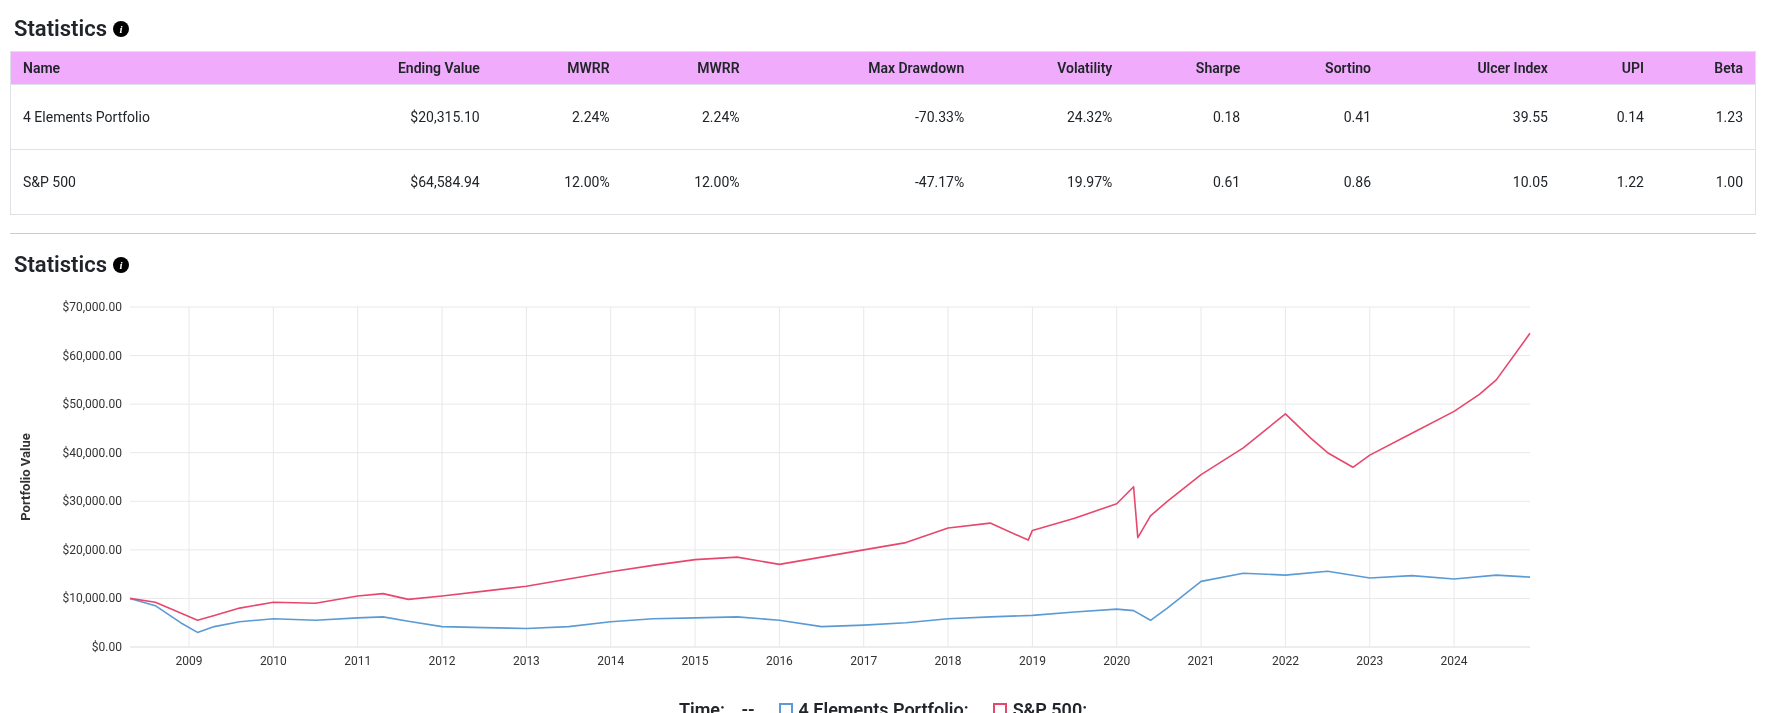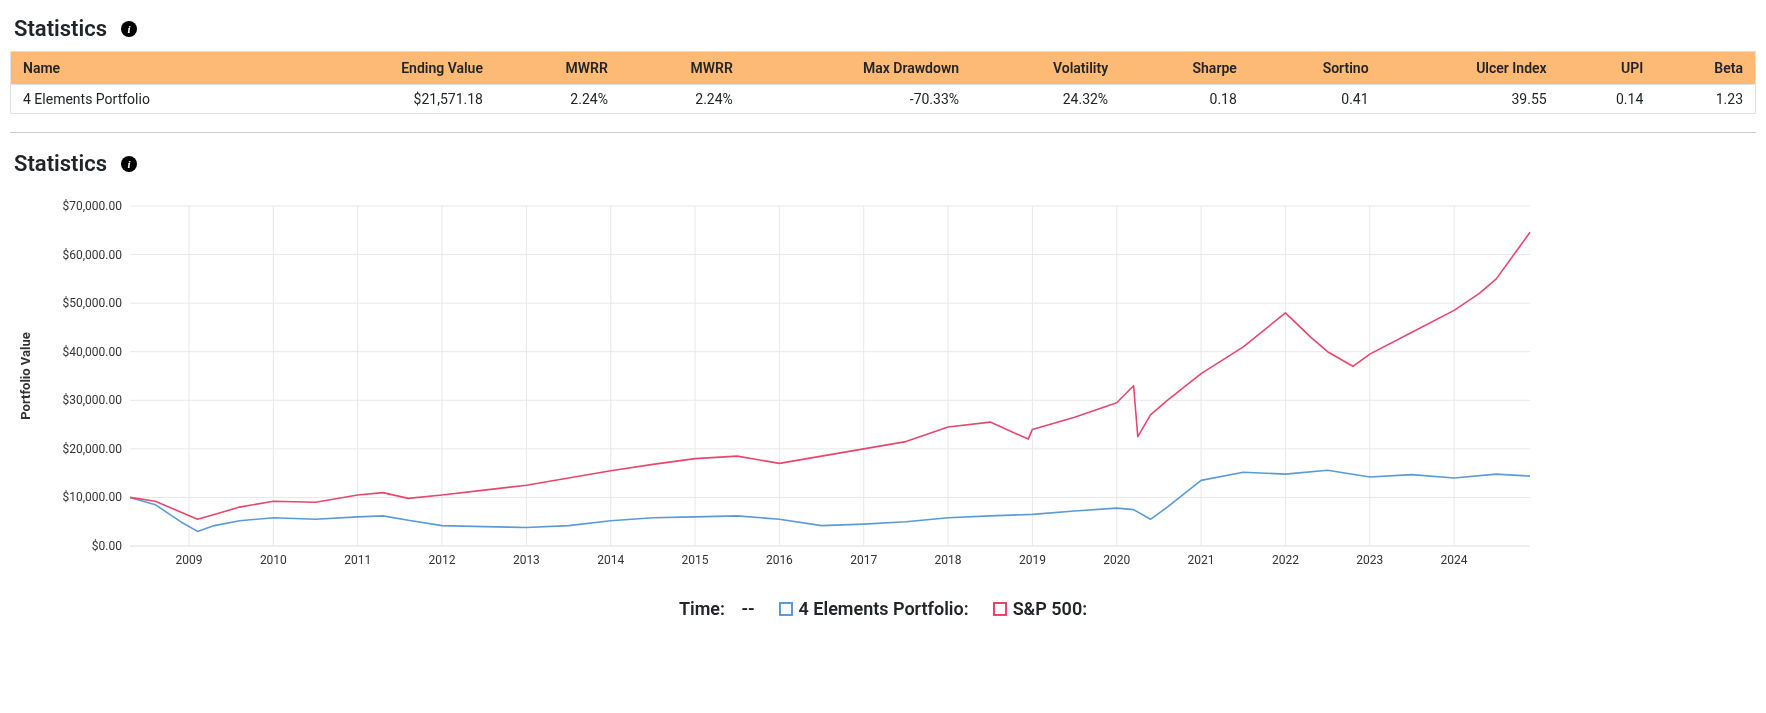--- a/index.html
+++ b/index.html
@@ -1,22 +1,22 @@
 <!DOCTYPE html>
 <html><head>
 <meta charset="utf-8">
 <style>
   * { box-sizing: border-box; margin: 0; padding: 0; }
   body { font-family: -apple-system, BlinkMacSystemFont, "Segoe UI", Roboto, Arial, sans-serif; background: #fff; color: #212529; padding: 10px; width: 1766px; }
-  .section-title { font-size: 22px; font-weight: 600; display: flex; align-items: center; gap: 14px; margin: 6px 4px 10px 4px; }
+  .section-title { font-size: 22px; font-weight: 600; display: flex; align-items: center; gap: 6px; margin: 6px 4px 10px 4px; }
   .info-icon { width: 16px; height: 16px; background: #000; border-radius: 50%; display: inline-flex; align-items: center; justify-content: center; color: #fff; font-size: 11px; font-weight: bold; font-style: italic; font-family: Georgia, serif; }
   table { width: 100%; border-collapse: collapse; border: 1px solid #dee2e6; font-size: 14px; }
-  thead th { text-align: right; padding: 8px 12px; font-weight: 600; border-bottom: 1px solid #dee2e6; background: #fdba74; }
+  thead th { text-align: right; padding: 8px 12px; font-weight: 600; border-bottom: 1px solid #dee2e6; background: #f0abfc; }
   thead th:first-child { text-align: left; }
-  tbody td { text-align: right; padding: 6px 12px; border-top: 1px solid #dee2e6; }
+  tbody td { text-align: right; padding: 24px 12px; border-top: 1px solid #dee2e6; }
   tbody td:first-child { text-align: left; }
   .divider { border: none; border-top: 1px solid #ccc; margin: 18px 0; }
   .chart-wrap { position: relative; width: 100%; }
   .legend-row { display: flex; justify-content: center; align-items: center; gap: 24px; font-size: 18px; font-weight: 600; margin-top: 8px; }
   .legend-item { display: flex; align-items: center; gap: 6px; }
   .swatch { width: 14px; height: 14px; border: 2px solid; display: inline-block; background: #fff; }
 </style>
 </head>
 <body>
 
@@ -37,30 +37,43 @@
       <th>Sharpe</th>
       <th>Sortino</th>
       <th>Ulcer Index</th>
       <th>UPI</th>
       <th>Beta</th>
     </tr>
   </thead>
   <tbody id="stats-body">
       <tr>
         <td>4 Elements Portfolio</td>
-        <td>$21,571.18</td>
+        <td>$20,315.10</td>
         <td>2.24%</td>
         <td>2.24%</td>
         <td>-70.33%</td>
         <td>24.32%</td>
         <td>0.18</td>
         <td>0.41</td>
         <td>39.55</td>
         <td>0.14</td>
         <td>1.23</td>
+      </tr>
+      <tr>
+        <td>S&amp;P 500</td>
+        <td>$64,584.94</td>
+        <td>12.00%</td>
+        <td>12.00%</td>
+        <td>-47.17%</td>
+        <td>19.97%</td>
+        <td>0.61</td>
+        <td>0.86</td>
+        <td>10.05</td>
+        <td>1.22</td>
+        <td>1.00</td>
       </tr>
     </tbody>
 </table>
 
 <hr class="divider">
 
 <div class="section-title">
   <span>Statistics</span>
   <span class="info-icon">i</span>
 </div>

